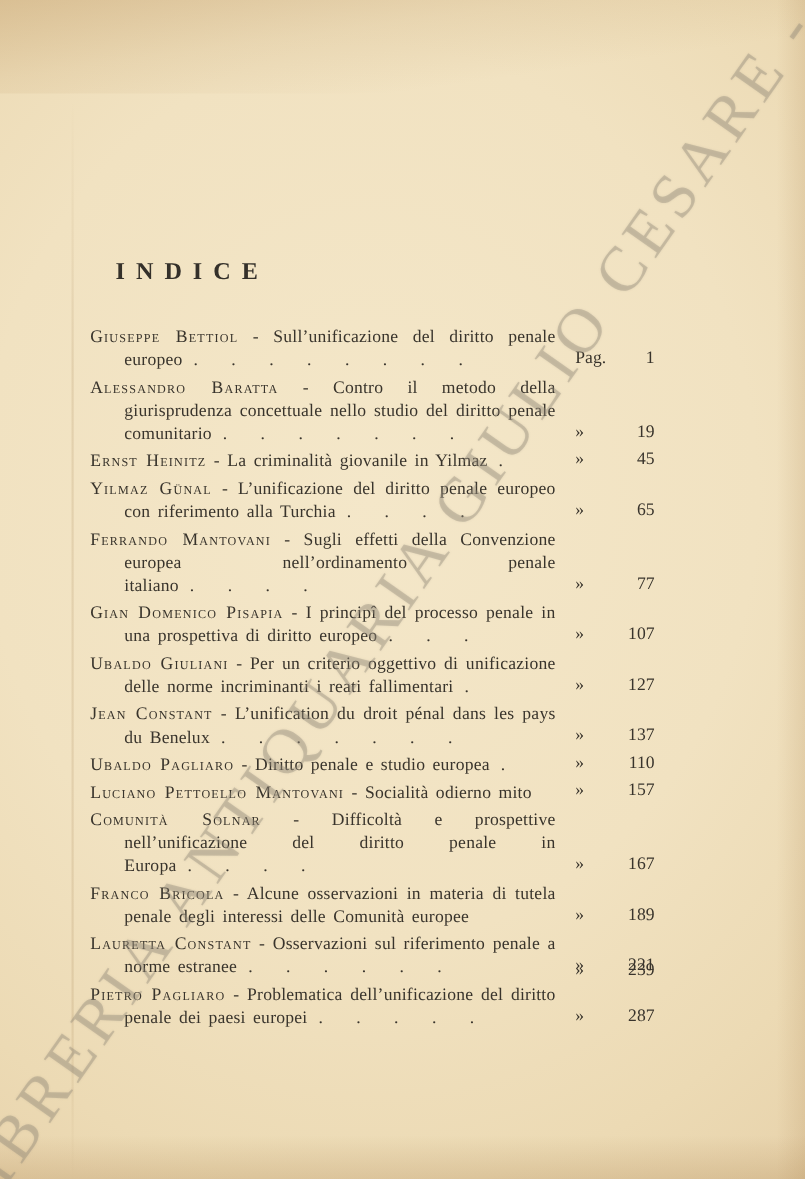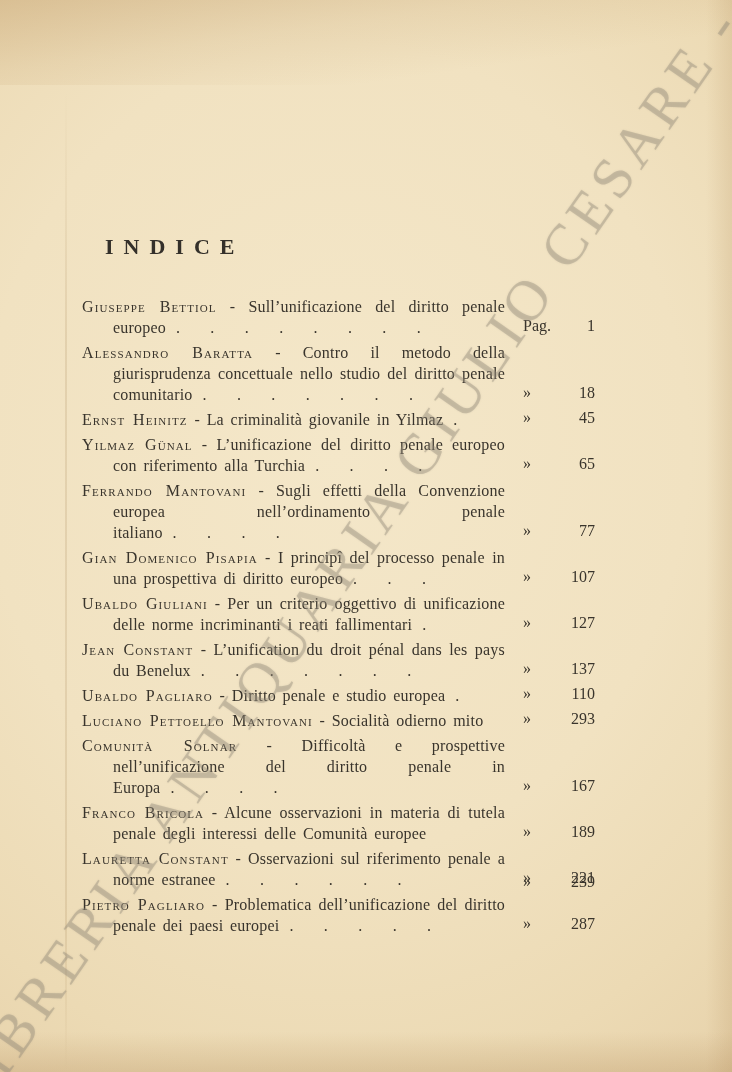--- a/index.html
+++ b/index.html
@@ -132,21 +132,21 @@
     <span class="pageref">
       <span class="plabel">Pag.</span>
       <span class="pnum">1</span>
     </span>
   </div>
 
   <div class="entry">
     <p class="entry-text"><span class="author">Alessandro Baratta</span><span class="sep"> - </span><span class="work-title">Contro il metodo della giurisprudenza concettuale nello studio del diritto penale comunitario</span><span class="dots">. . . . . . .</span></p>
     <span class="pageref">
       <span class="plabel">»</span>
-      <span class="pnum">18</span>
+      <span class="pnum">19</span>
     </span>
   </div>
 
   <div class="entry">
     <p class="entry-text"><span class="author">Ernst Heinitz</span><span class="sep"> - </span><span class="work-title">La criminalità giovanile in Yilmaz</span><span class="dots">.</span></p>
     <span class="pageref">
       <span class="plabel">»</span>
       <span class="pnum">45</span>
     </span>
   </div>
@@ -196,21 +196,21 @@
     <span class="pageref">
       <span class="plabel">»</span>
       <span class="pnum">110</span>
     </span>
   </div>
 
   <div class="entry">
     <p class="entry-text"><span class="author">Luciano Pettoello Mantovani</span><span class="sep"> - </span><span class="work-title">Socialità odierno mito</span></p>
     <span class="pageref">
       <span class="plabel">»</span>
-      <span class="pnum">293</span>
+      <span class="pnum">157</span>
     </span>
   </div>
 
   <div class="entry">
     <p class="entry-text"><span class="author">Comunità Solnar</span><span class="sep"> - </span><span class="work-title">Difficoltà e prospettive nell’unificazione del diritto penale in Europa</span><span class="dots">. . . .</span></p>
     <span class="pageref">
       <span class="plabel">»</span>
       <span class="pnum">167</span>
     </span>
   </div>

